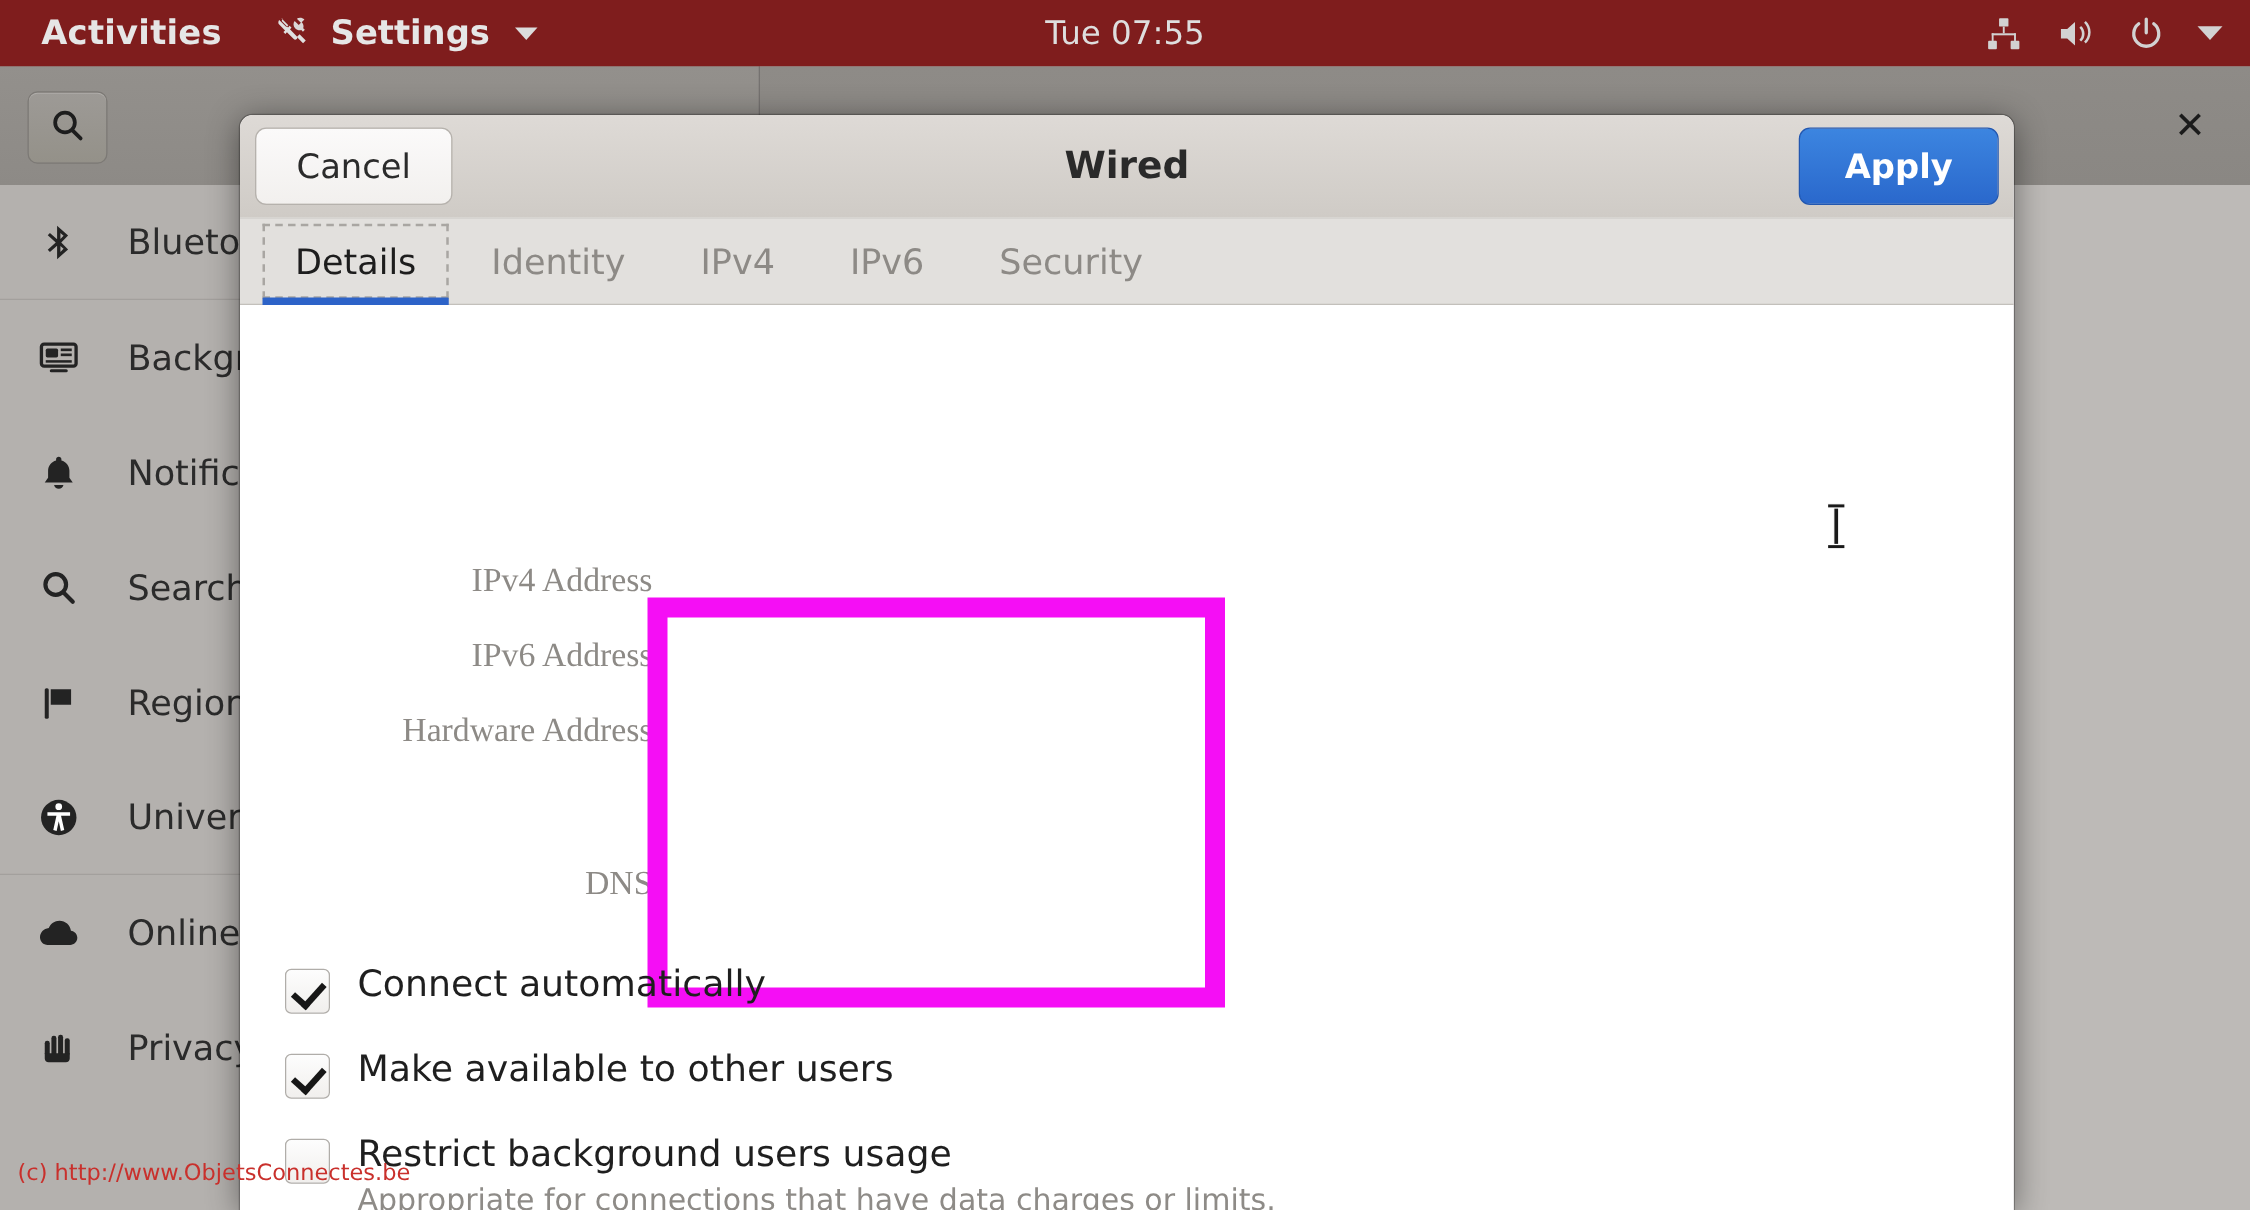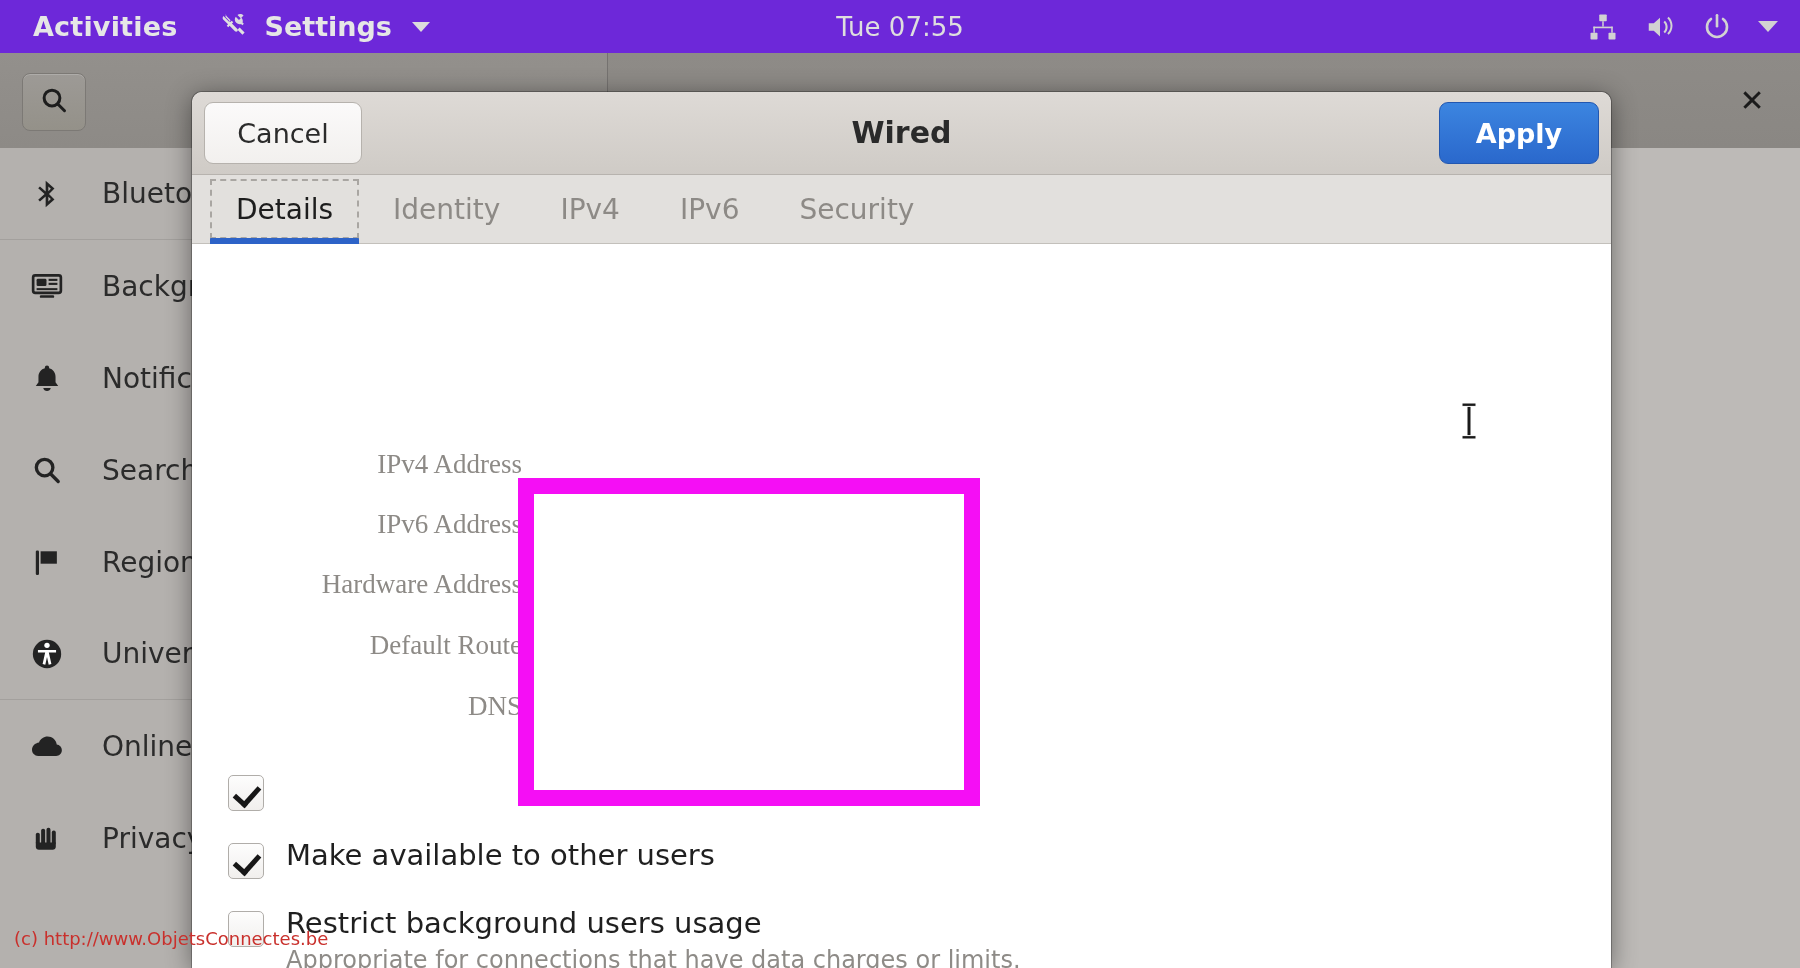--- a/index.html
+++ b/index.html
@@ -14,21 +14,21 @@
     font-family: "DejaVu Sans", "Liberation Sans", sans-serif;
     position: relative;
     -webkit-font-smoothing: antialiased;
   }
 
   
   #topbar {
     position: absolute;
     top: 0; left: 0;
     width: 1800px; height: 53px;
-    background: #6d28d9;
+    background: #7f1d1d;
     display: flex;
     align-items: center;
     z-index: 60;
   }
   .tb-activities {
     color: #e6e6e6;
     font-size: 27px;
     font-weight: 600;
     margin-left: 33px;
     letter-spacing: .2px;
@@ -526,31 +526,29 @@
 
     <div class="field-row" style="top:198px; left:0; width:280px;">
       <span class="field-label">IPv4 Address</span>
     </div>
     <div class="field-row" style="top:258px; left:0; width:280px;">
       <span class="field-label">IPv6 Address</span>
     </div>
     <div class="field-row" style="top:318px; left:0; width:280px;">
       <span class="field-label">Hardware Address</span>
     </div>
-    <div class="field-row" style="top:379px; left:0; width:280px;">
-      <span class="field-label">Default Route</span>
-    </div>
     <div class="field-row" style="top:440px; left:0; width:280px;">
       <span class="field-label">DNS</span>
     </div>
 
     <div id="magenta-box"></div>
 
     <div class="check-row" style="top:527px; left:36px;">
       <span class="checkbox checked"></span>
+      <span class="check-label">Connect automatically</span>
     </div>
 
     <div class="check-row" style="top:595px; left:36px;">
       <span class="checkbox checked"></span>
       <span class="check-label">Make available to other users</span>
     </div>
 
     <div class="check-row" style="top:663px; left:36px;">
       <span class="checkbox"></span>
       <span>

